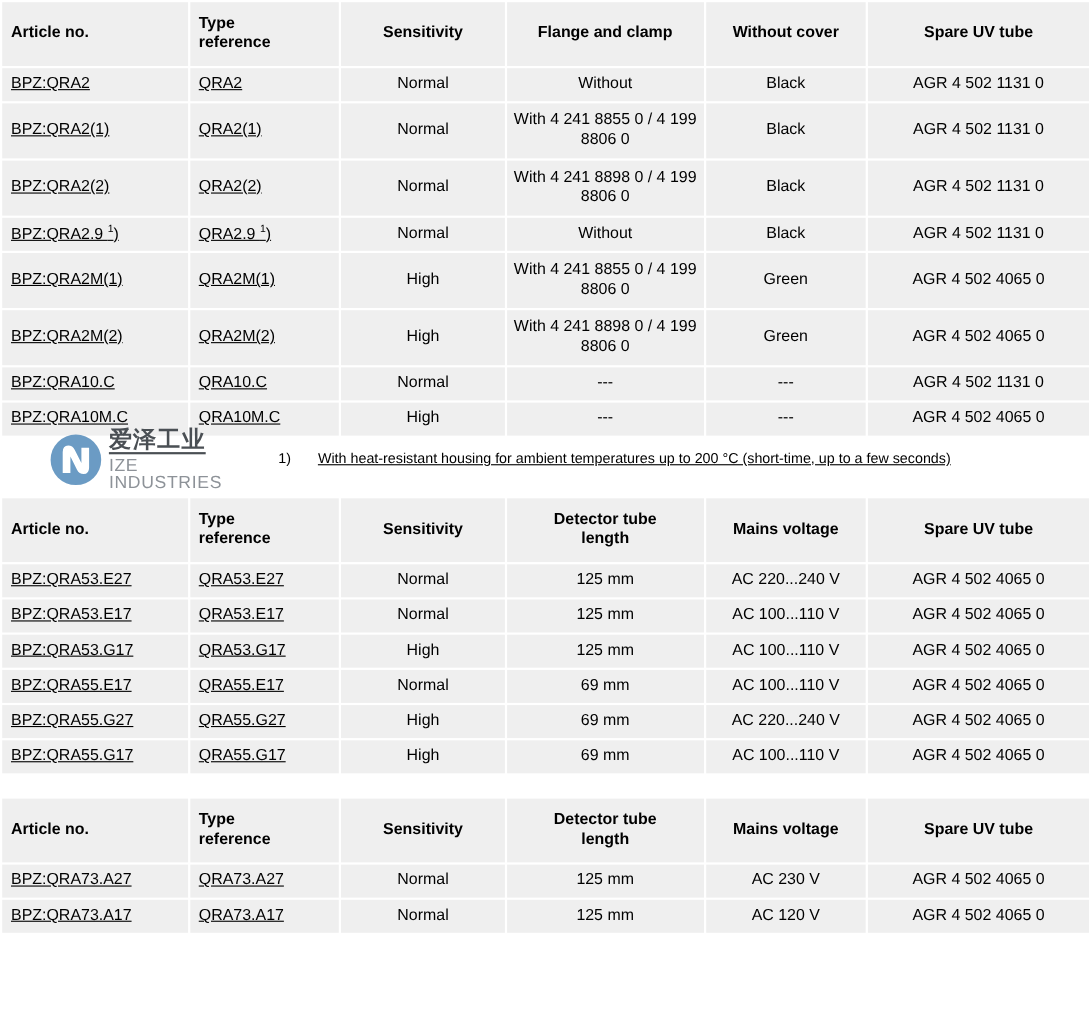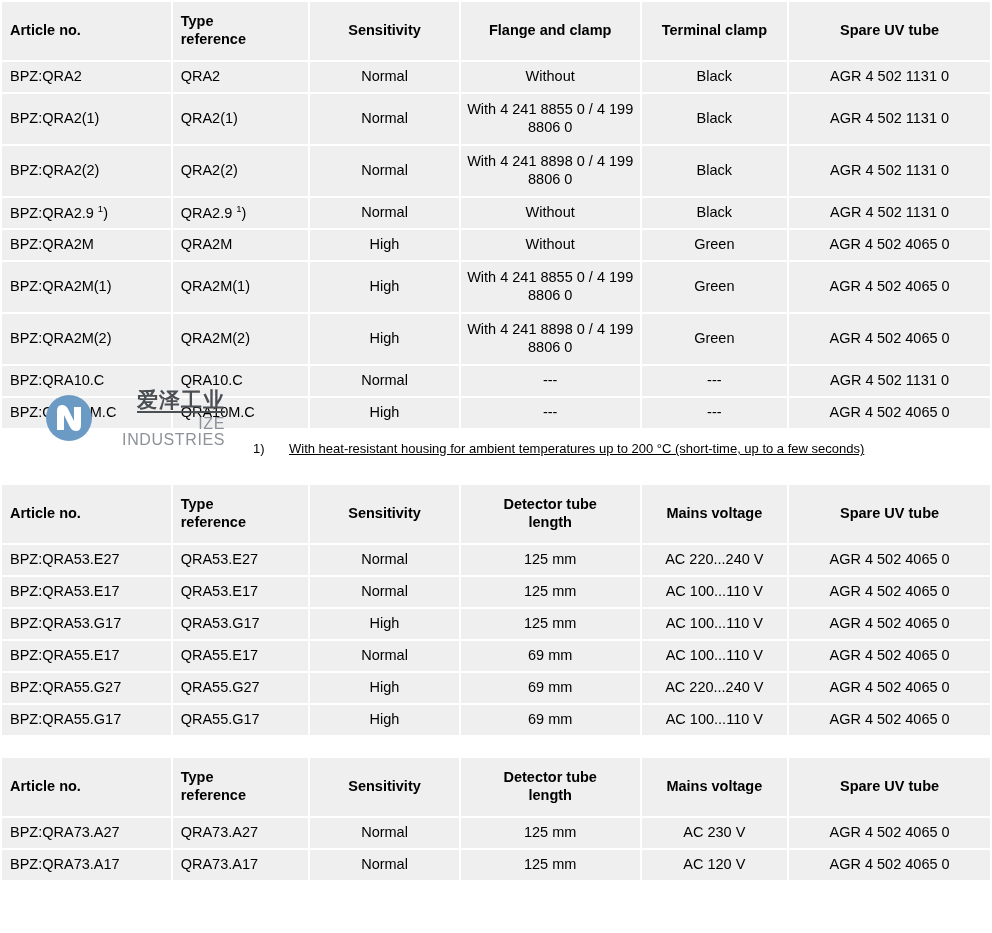--- a/index.html
+++ b/index.html
@@ -45,20 +45,21 @@
   
   table.prod td.c0, table.prod th.c0,
   table.prod td.c1, table.prod th.c1 {
     text-align: left;
   }
   table.prod th.c0, table.prod th.c1 {
     padding-left: 8px;
   }
   table.prod td.c0, table.prod td.c1 {
     padding-left: 8px;
+    text-decoration: underline;
   }
   table.prod thead th {
     height: 48px;
     text-align: center;
   }
   table.prod tbody td {
     height: 20px;
   }
   table.prod tbody tr.tall td {
     height: 40px;
@@ -107,21 +108,20 @@
     pointer-events: none;
   }
   .logo-mark {
     width: 48px;
     height: 48px;
     flex: 0 0 48px;
   }
   .logo-txt {
     margin-left: 6px;
     line-height: 1;
-    text-align: right;
   }
   .logo-cn {
     font-size: 21px;
     font-weight: bold;
     color: #4a4f54;
     letter-spacing: 1px;
     border-bottom: 2px solid #4a4f54;
     padding-bottom: 1px;
     display: inline-block;
   }
@@ -149,21 +149,21 @@
           <col class="w3">
           <col class="w4">
           <col class="w5">
       </colgroup>
       <thead>
         <tr>
             <th class="c0">Article no.</th>
             <th class="c1">Type<br>reference</th>
             <th class="c2">Sensitivity</th>
             <th class="c3">Flange and clamp</th>
-            <th class="c4">Terminal clamp</th>
+            <th class="c4">Without cover</th>
             <th class="c5">Spare UV tube</th>
           </tr>
       </thead>
       <tbody>
           <tr>
             <td class="c0">BPZ:QRA2</td>
             <td class="c1">QRA2</td>
             <td class="c2">Normal</td>
             <td class="c3">Without</td>
             <td class="c4">Black</td>
@@ -185,28 +185,20 @@
             <td class="c4">Black</td>
             <td class="c5">AGR 4 502 1131 0</td>
           </tr>
           <tr>
             <td class="c0">BPZ:QRA2.9 <span class="sup">1</span>)</td>
             <td class="c1">QRA2.9 <span class="sup">1</span>)</td>
             <td class="c2">Normal</td>
             <td class="c3">Without</td>
             <td class="c4">Black</td>
             <td class="c5">AGR 4 502 1131 0</td>
-          </tr>
-          <tr>
-            <td class="c0">BPZ:QRA2M</td>
-            <td class="c1">QRA2M</td>
-            <td class="c2">High</td>
-            <td class="c3">Without</td>
-            <td class="c4">Green</td>
-            <td class="c5">AGR 4 502 4065 0</td>
           </tr>
           <tr class="tall">
             <td class="c0">BPZ:QRA2M(1)</td>
             <td class="c1">QRA2M(1)</td>
             <td class="c2">High</td>
             <td class="c3">With 4 241 8855 0 / 4 199 8806 0</td>
             <td class="c4">Green</td>
             <td class="c5">AGR 4 502 4065 0</td>
           </tr>
           <tr class="tall">

